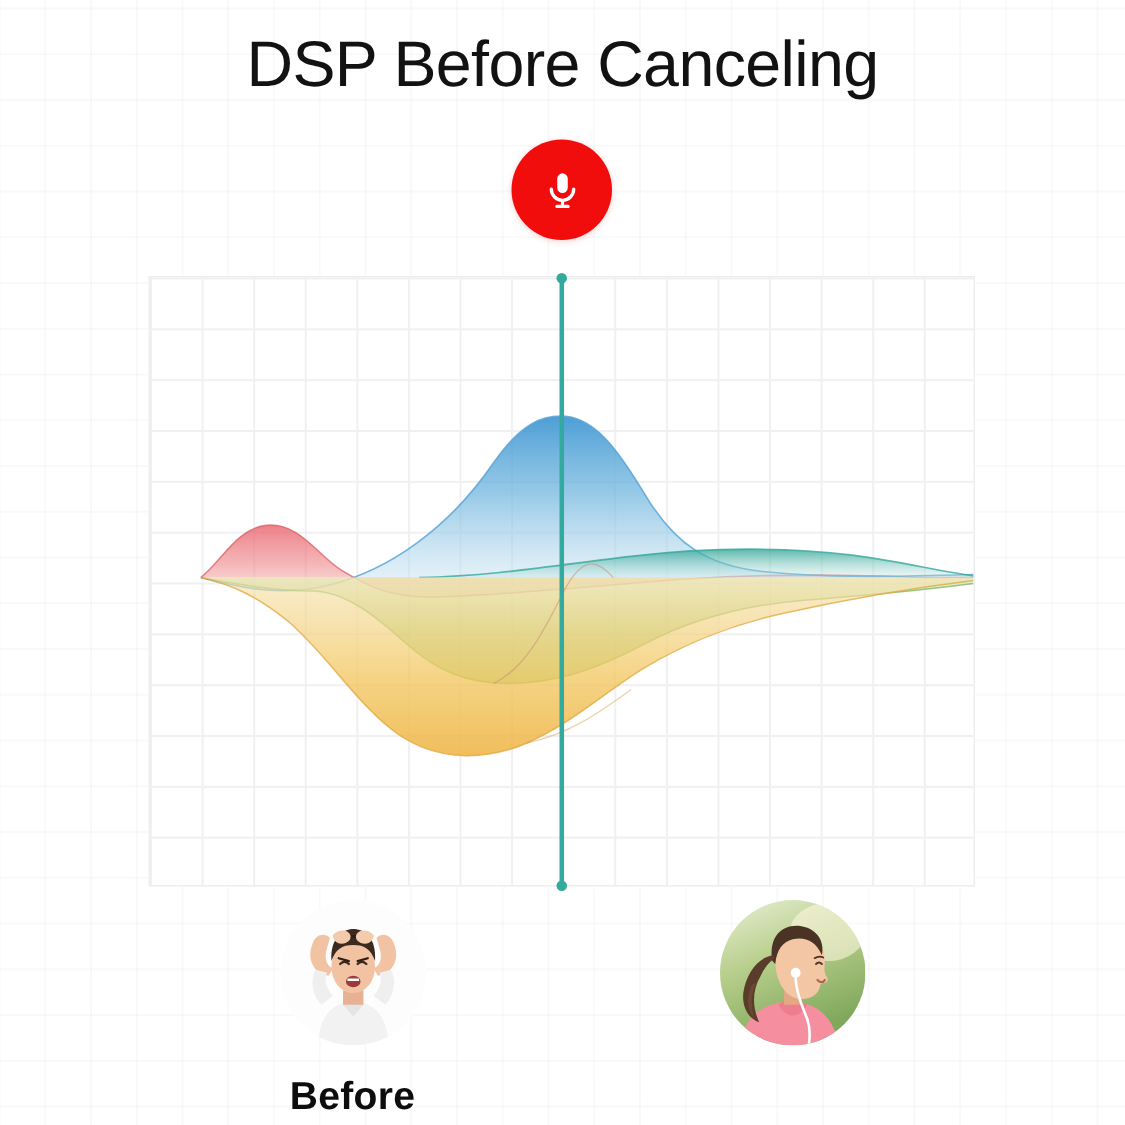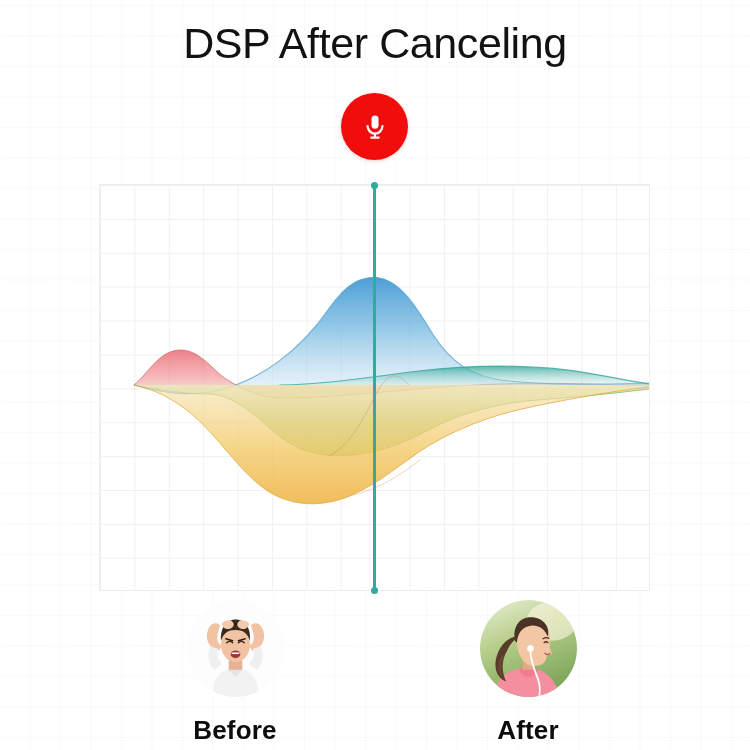--- a/index.html
+++ b/index.html
@@ -109,21 +109,21 @@
     letter-spacing:0.2px;
   }
 </style>
 </head>
 <body>
 
 <div id="page-grid"></div>
 
 <div id="root">
 
-  <div id="title">DSP After Canceling</div>
+  <div id="title">DSP Before Canceling</div>
 
   <div id="mic-badge">
     <span>
       <svg viewBox="0 0 24 24" aria-hidden="true">
         <rect x="9" y="2.2" width="6" height="11.2" rx="3" fill="#ffffff"></rect>
         <path d="M5.6 11.2 a6.4 6.4 0 0 0 12.8 0" fill="none" stroke="#ffffff" stroke-width="1.9" stroke-linecap="round"></path>
         <rect x="11.1" y="17.1" width="1.8" height="3.4" fill="#ffffff"></rect>
         <rect x="7.9" y="20.2" width="8.2" height="1.8" rx="0.9" fill="#ffffff"></rect>
       </svg>
     </span>
@@ -311,16 +311,15 @@
 
         <circle cx="52" cy="50" r="3.4" fill="#ffffff"></circle>
         <path d="M52,53 C 52,62 56,72 60,82" stroke="#ffffff" stroke-width="1.8" fill="none" stroke-linecap="round"></path>
         <path d="M60,82 C 62,88 62,94 61,100" stroke="#ffffff" stroke-width="1.8" fill="none" stroke-linecap="round"></path>
 
         <path d="M66,44 q2,-2 4,0" stroke="#4a3225" stroke-width="1.3" fill="none" stroke-linecap="round"></path>
         <path d="M65,40 q3,-2 6,-0.5" stroke="#4a3225" stroke-width="1.2" fill="none" stroke-linecap="round"></path>
         <path d="M67,55 q3,3 5,0" stroke="#b5614f" stroke-width="1.5" fill="none" stroke-linecap="round"></path>
       </svg>
     </div>
-    <div class="compare-label">After</div>
   </div>
 
 </div>
 
 </body></html>

